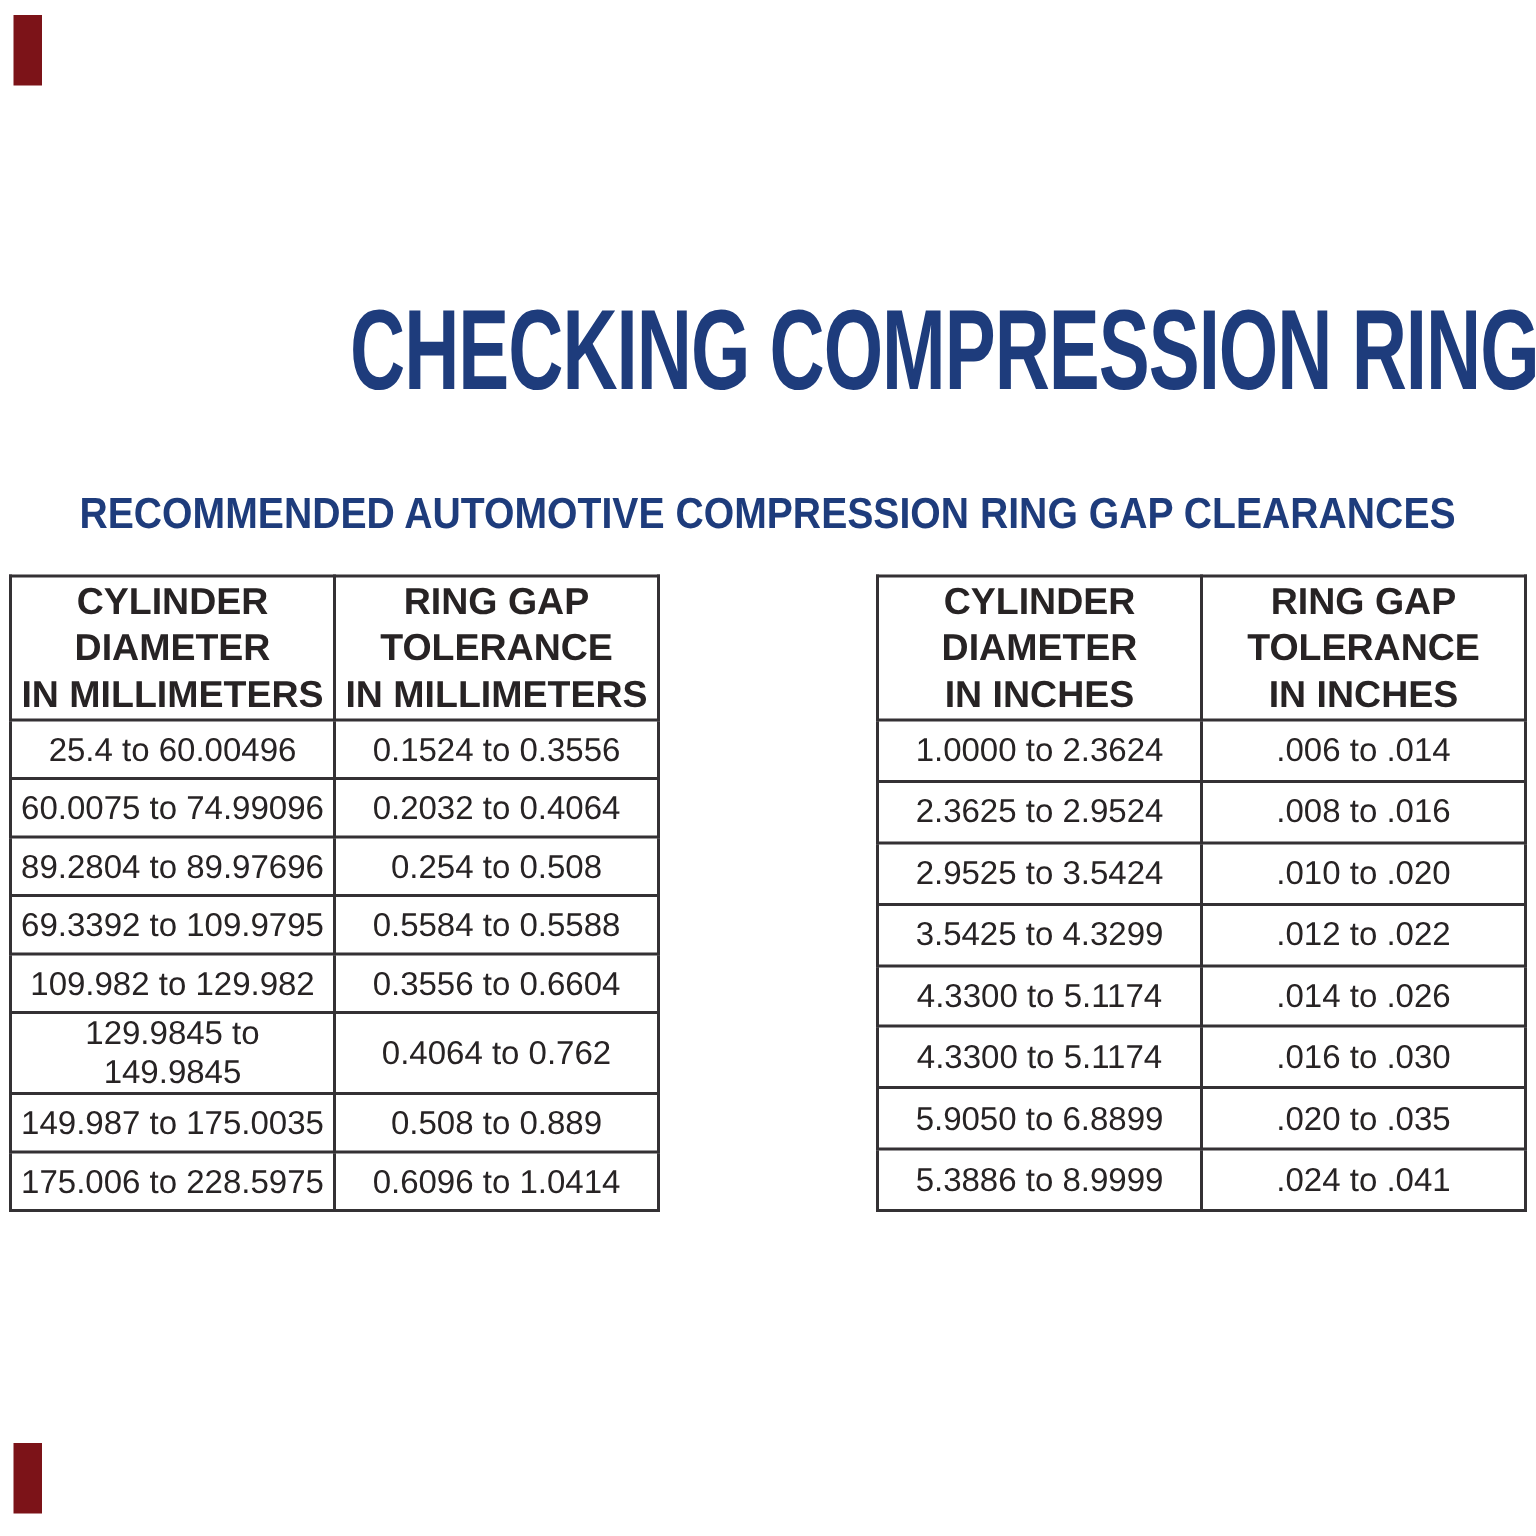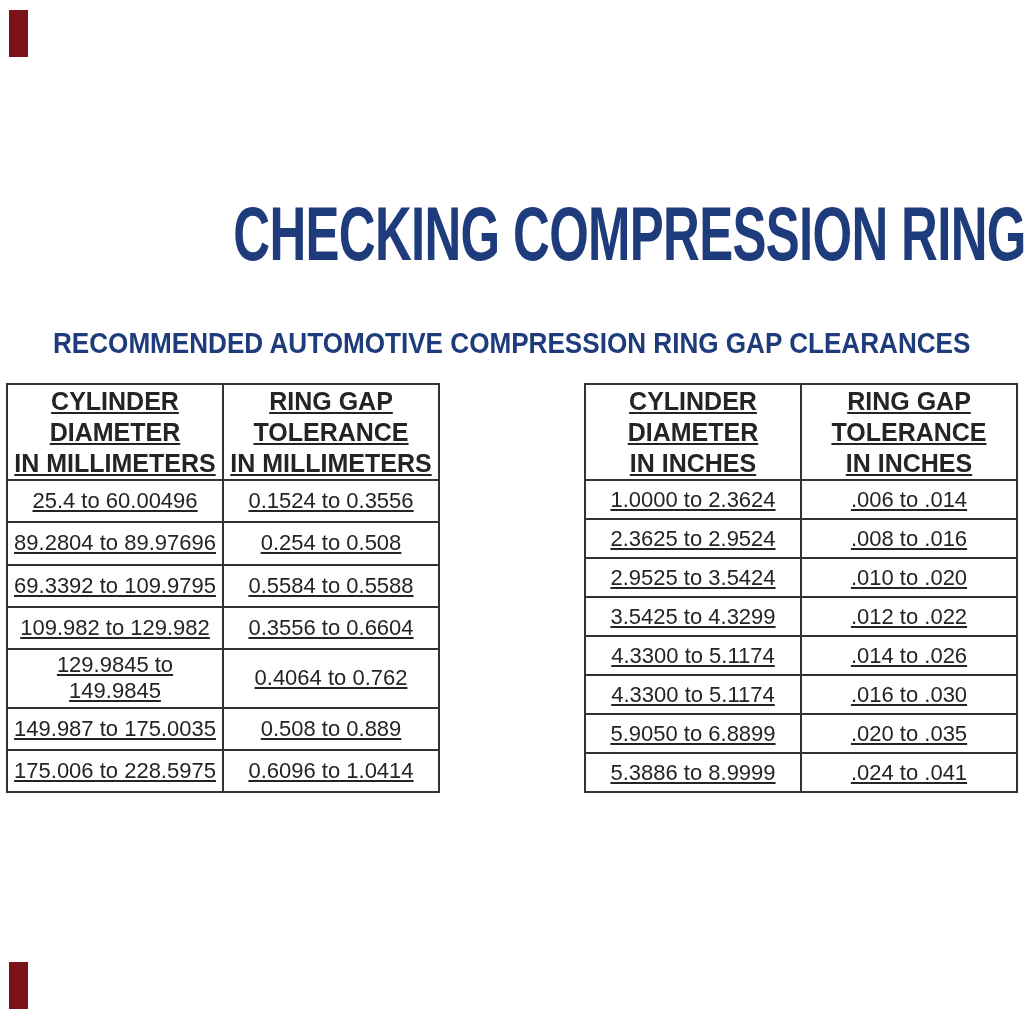--- a/index.html
+++ b/index.html
@@ -57,21 +57,20 @@
   }
 
   .tables-wrap{
     position:absolute;left:6px;top:383px;width:1012px;
     display:flex;justify-content:space-between;
   }
   table.spec{
     width:434px;
     border-collapse:collapse;
     table-layout:fixed;
-    text-decoration:underline;
   }
   table.spec th, table.spec td{
     border:2px solid var(--table-border);
     text-align:center;
     vertical-align:middle;
     padding:0;
     color:var(--text-dark);
   }
   table.spec th{
     height:94px;
@@ -115,20 +114,24 @@
             <div>IN MILLIMETERS</div>
           </th>
         </tr>
       </thead>
       <tbody>
         <tr>
           <td>25.4 to 60.00496</td>
           <td>0.1524 to 0.3556</td>
         </tr>
         <tr>
+          <td>60.0075 to 74.99096</td>
+          <td>0.2032 to 0.4064</td>
+        </tr>
+        <tr>
           <td>89.2804 to 89.97696</td>
           <td>0.254 to 0.508</td>
         </tr>
         <tr>
           <td>69.3392 to 109.9795</td>
           <td>0.5584 to 0.5588</td>
         </tr>
         <tr>
           <td>109.982 to 129.982</td>
           <td>0.3556 to 0.6604</td>

